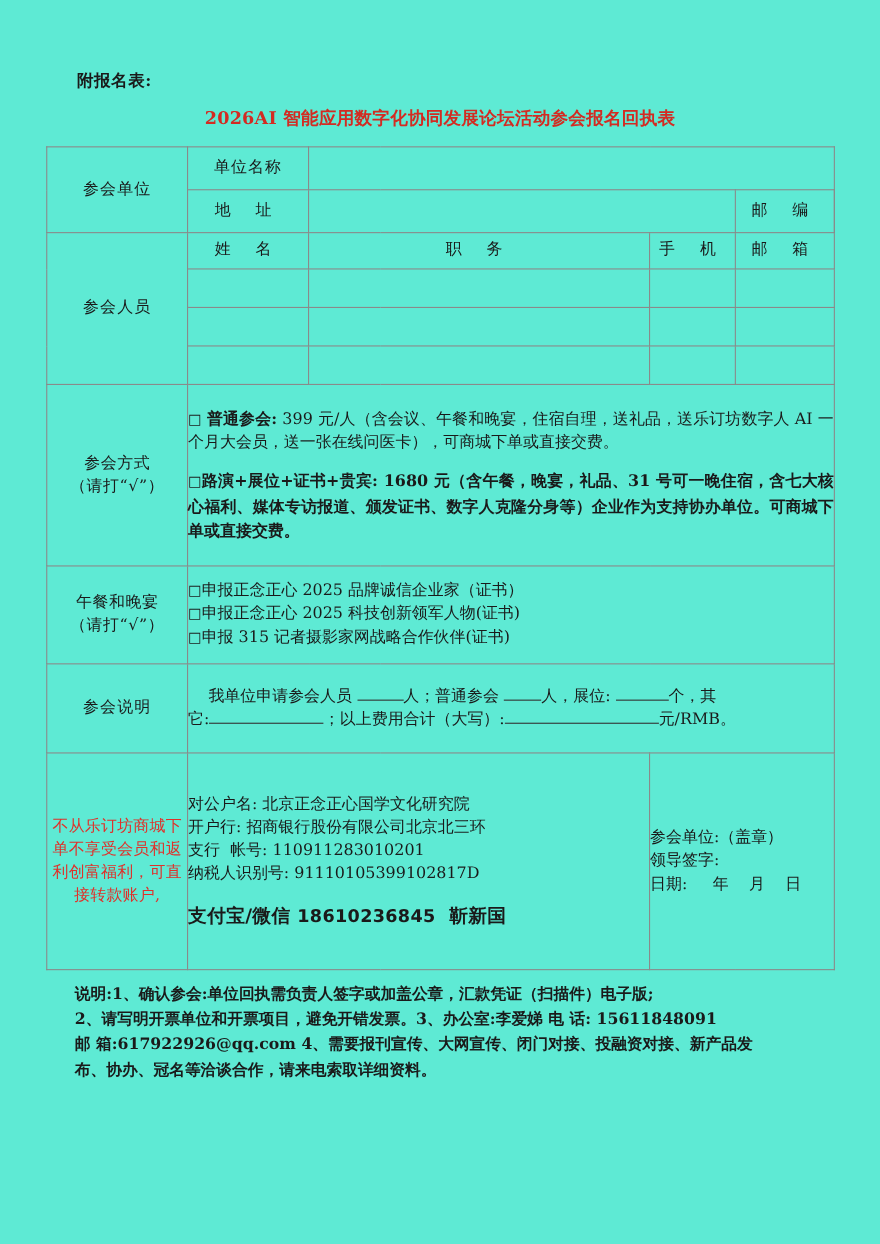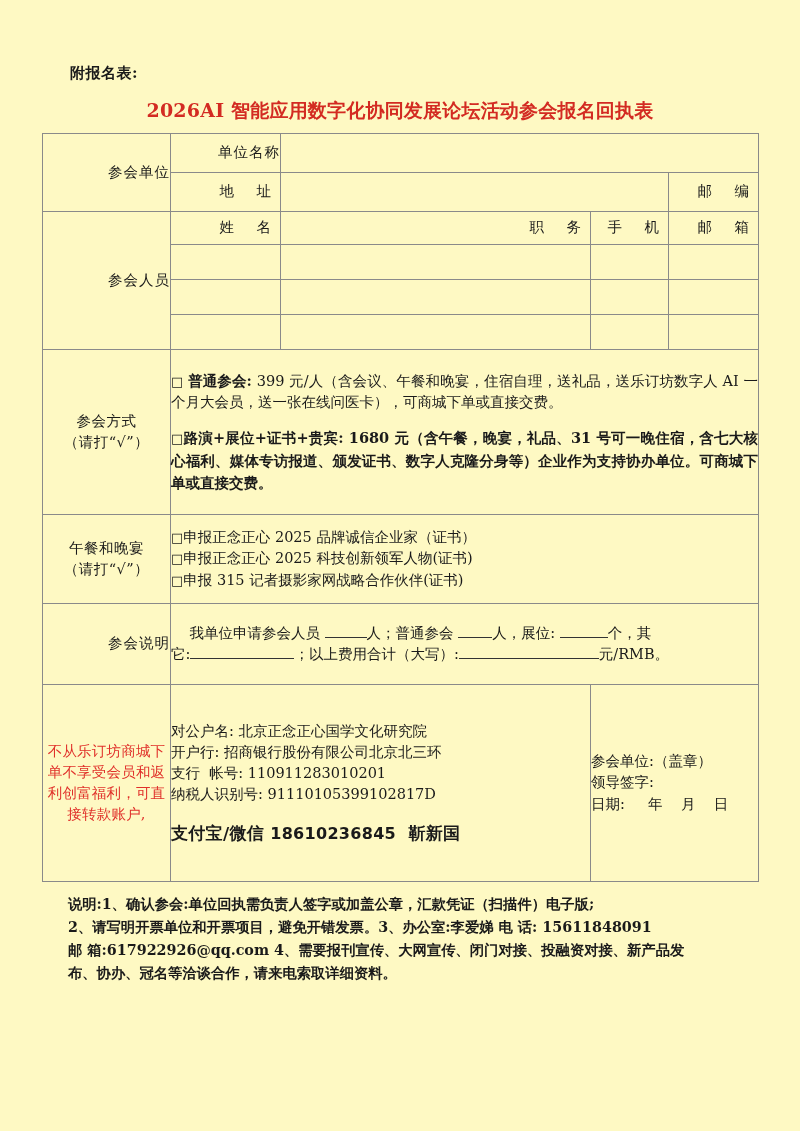--- a/index.html
+++ b/index.html
@@ -13,59 +13,59 @@
     font-family: "DejaVu Serif", "Liberation Serif", serif;
     color: #1a1a1a;
     position: relative;
     overflow: hidden;
   }
   .page {
     position: absolute;
     left: 0; top: 0;
     width: 800px;
     height: 1131px;
-    background: #fef9c3;
+    background: #5eead4;
   }
   .attach-label {
     position: absolute;
     left: 70px;
     top: 64px;
     font-size: 15px;
     font-weight: 700;
     font-family: "DejaVu Serif", "Liberation Serif", serif;
     letter-spacing: 0.5px;
   }
   .doc-title {
     position: absolute;
     left: 42px;
     top: 98px;
     width: 716px;
     text-align: center;
-    font-size: 19px;
+    font-size: 16px;
     font-weight: 700;
     letter-spacing: 0.2px;
     white-space: nowrap;
   }
   table.form {
     position: absolute;
     left: 42px;
     top: 133px;
     width: 716px;
     border-collapse: collapse;
     table-layout: fixed;
   }
   table.form td {
     border: 1px solid #8a8a8a;
     padding: 0;
     vertical-align: middle;
     font-size: 14.5px;
     line-height: 1.45;
   }
   .lbl {
-    text-align: right;
+    text-align: center;
     font-size: 14.5px;
     letter-spacing: 1px;
     margin-left: 36px;
   }
   .lbl-sm {
     text-align: center;
     font-size: 13.5px;
     letter-spacing: 0.5px;
     line-height: 1.5;
   }

